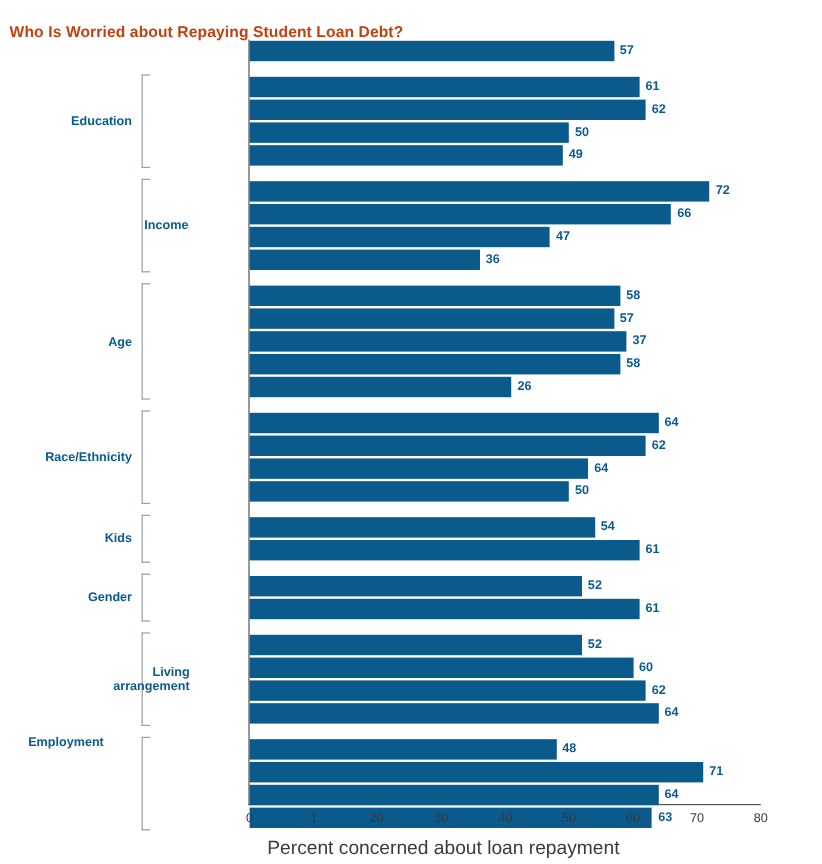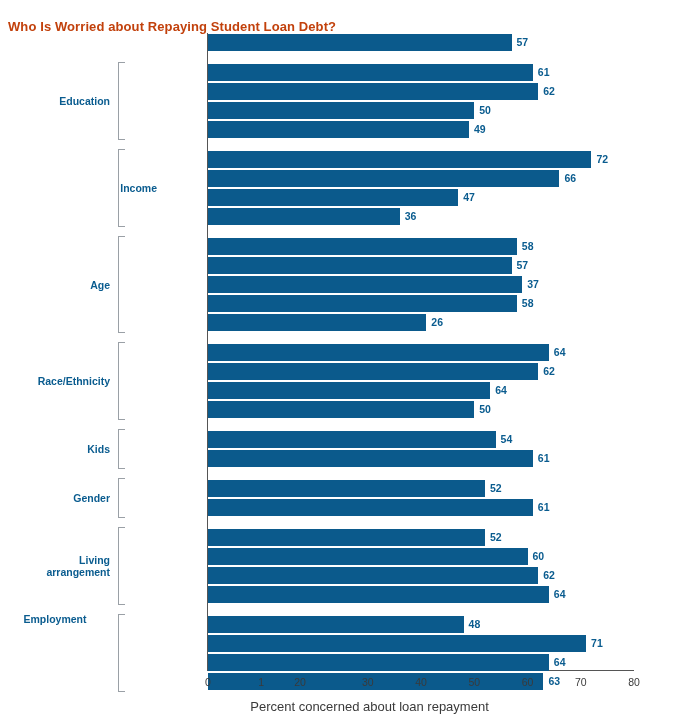--- a/index.html
+++ b/index.html
@@ -112,21 +112,21 @@
     color: #3a3a3a;
     transform: translateX(-50%);
     white-space: nowrap;
   }
   .xlabel {
     position: absolute;
     top: 699px;
     left: 0;
     width: 544px;
     text-align: center;
-    font-size: 13px;
+    font-size: 16px;
     color: #3a3a3a;
   }
   .xlabel-inner {
     display: inline-block;
     margin-left: 195px;
   }
 </style>
 </head>
 <body>
 
@@ -259,21 +259,21 @@
       </div>
       <div class="row" style="top: 567px;">
         <div class="bar" style="width: 330.15px;"></div>
         <div class="bar-value" style="left: 543.15px;">62</div>
       </div>
       <div class="row" style="top: 586px;">
         <div class="bar" style="width: 340.8px;"></div>
         <div class="bar-value" style="left: 553.8px;">64</div>
       </div>
       <div class="bracket" style="top: 527px; height: 78px;"></div>
-      <div class="group-label" style="top: 554px;">
+      <div class="group-label" style="top: 554px; margin-left: 48px;">
         <div>Living</div>
         <div>arrangement</div>
       </div>
       <div class="row" style="top: 616px;">
         <div class="bar" style="width: 255.6px;"></div>
         <div class="bar-value" style="left: 468.6px;">48</div>
       </div>
       <div class="row" style="top: 635px;">
         <div class="bar" style="width: 378.075px;"></div>
         <div class="bar-value" style="left: 591.075px;">71</div>
@@ -288,21 +288,21 @@
       </div>
       <div class="bracket" style="top: 614px; height: 78px;"></div>
       <div class="group-label" style="top: 613px; text-align: center;">
         <div>Employment</div>
       </div>
     </div>
 
   <div id="xticks-layer">
       <div class="xtick" style="left: 208px;">0</div>
       <div class="xtick" style="left: 261.25px;">1</div>
-      <div class="xtick" style="left: 300px;">20</div>
+      <div class="xtick" style="left: 314px;">20</div>
       <div class="xtick" style="left: 367.75px;">30</div>
       <div class="xtick" style="left: 421px;">40</div>
       <div class="xtick" style="left: 474.25px;">50</div>
       <div class="xtick" style="left: 527.5px;">60</div>
       <div class="xtick" style="left: 580.75px;">70</div>
       <div class="xtick" style="left: 634px;">80</div>
     </div>
 
   <div class="xlabel">
     <span class="xlabel-inner">Percent concerned about loan repayment</span>

